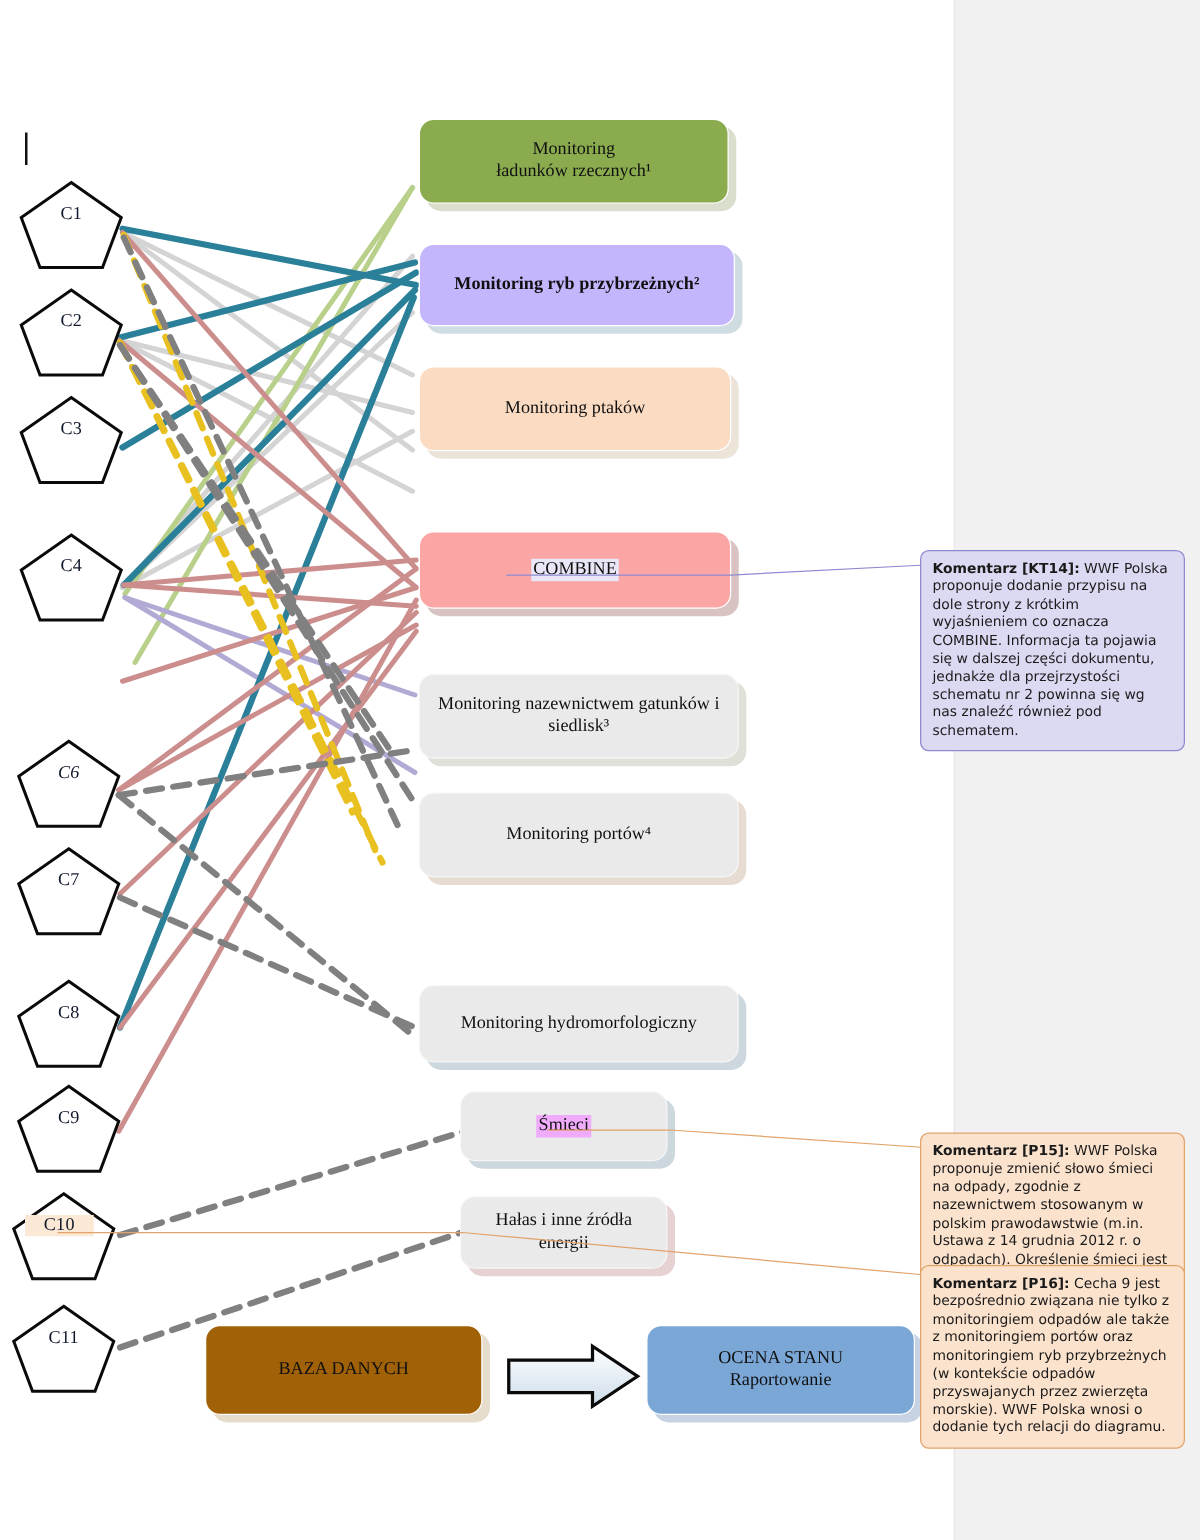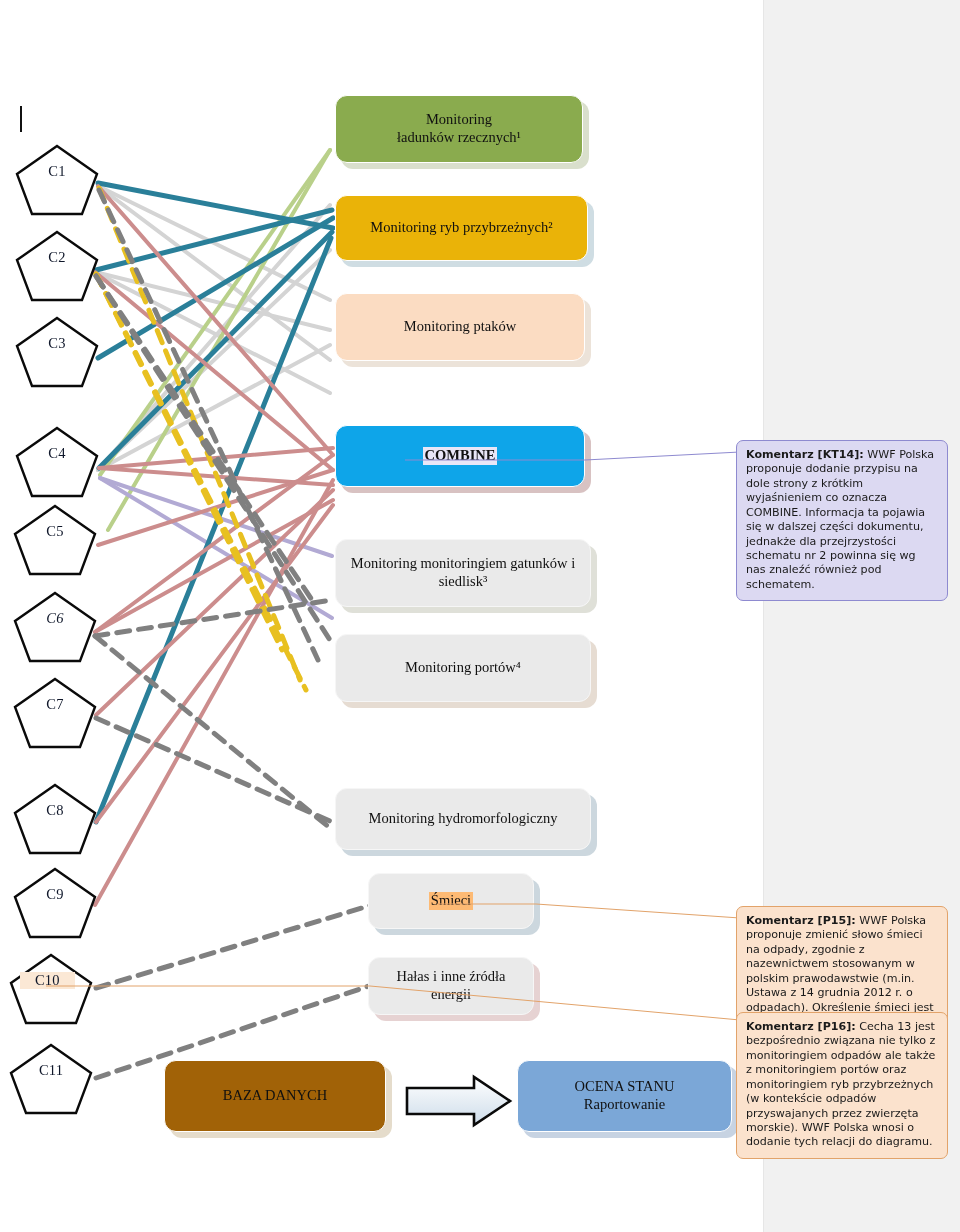--- a/index.html
+++ b/index.html
@@ -23,29 +23,29 @@
      background:#fbe8d5;}
 
   
   .box{position:absolute;border-radius:12px;box-sizing:border-box;
     display:flex;align-items:center;justify-content:center;text-align:center;
     font-size:14.5px;line-height:1.22;color:#101010;padding:4px 10px;}
   .box .t{display:block;}
   .shadow{position:absolute;border-radius:12px;z-index:0;}
 
   .g  {background:#8aab4e;border:1.5px solid #ffffff;}
-  .b  {background:#eab308;border:1.5px solid #ffffff;}
+  .b  {background:#c4b5fd;border:1.5px solid #ffffff;font-weight:bold;}
   .o  {background:#fbdcc2;border:1.5px solid #ffffff;}
-  .r  {background:#0ea5e9;border:1.5px solid #ffffff;font-weight:bold;}
+  .r  {background:#fca5a5;border:1.5px solid #ffffff;}
   .gr {background:#eaeaea;border:1.5px solid #f6f6f6;}
   .lb {background:#a16207;border:1.5px solid #ffffff;}
   .mb {background:#7ba7d7;border:1.5px solid #ffffff;}
 
   .hl-combine{background:#e8e6f7;padding:0 2px;}
-  .hl-smieci{background:#fdba74;padding:0 2px;}
+  .hl-smieci{background:#f0abfc;padding:0 2px;}
 
   
   .cmt{position:absolute;box-sizing:border-box;border-radius:7px;
     font-family:"DejaVu Sans",sans-serif;font-size:11.1px;line-height:1.30;
     padding:7px 9px 8px 9px;color:#1a1a1a;}
   .cmt b{font-weight:bold;text-align:right;}
   .cmt.violet{background:#dcd9f2;border:1px solid #8e8ad0;}
   .cmt.peach {background:#fbe2cd;border:1px solid #e2a36a;}
 
   
@@ -144,26 +144,20 @@
     <span class="lbl">C3</span>
   </div>
 
   <div class="pent" style="left:14px;top:425px;">
     <svg width="86" height="74" viewBox="0 0 86 74">
       <polygon points="43,3 83,31 68,71 18,71 3,31" fill="#ffffff" stroke="#0a0a0a" stroke-width="2.4"></polygon>
       </svg>
     <span class="lbl">C4</span>
   </div>
 
-  <div class="pent" style="left:12px;top:503px;">
-    <svg width="86" height="74" viewBox="0 0 86 74">
-      <polygon points="43,3 83,31 68,71 18,71 3,31" fill="#ffffff" stroke="#0a0a0a" stroke-width="2.4"></polygon>
-      </svg>
-    <span class="lbl">C5</span>
-  </div>
 
   <div class="pent" style="left:12px;top:590px;font-style:italic;">
     <svg width="86" height="74" viewBox="0 0 86 74">
       <polygon points="43,3 83,31 68,71 18,71 3,31" fill="#ffffff" stroke="#0a0a0a" stroke-width="2.4"></polygon>
       </svg>
     <span class="lbl">C6</span>
   </div>
 
   <div class="pent" style="left:12px;top:676px;">
     <svg width="86" height="74" viewBox="0 0 86 74">
@@ -223,21 +217,21 @@
   </div>
 
   <div class="shadow" style="left:341px;top:431px;width:250px;height:62px;background:#d8c2c2;"></div>
   <div class="box r" style="left:335px;top:425px;width:250px;height:62px;">
     <span class="hl-combine">COMBINE</span>
   </div>
 
   <div class="shadow" style="left:341px;top:545px;width:256px;height:68px;background:#dfe0d8;"></div>
   <div class="box gr" style="left:335px;top:539px;width:256px;height:68px;">
     <span>
-      <span class="t">Monitoring monitoringiem gatunków i</span>
+      <span class="t">Monitoring nazewnictwem gatunków i</span>
       <span class="t">siedlisk³</span>
     </span>
   </div>
 
   <div class="shadow" style="left:341px;top:640px;width:256px;height:68px;background:#e6dcd2;"></div>
   <div class="box gr" style="left:335px;top:634px;width:256px;height:68px;">
     <span>
         <span class="t">Monitoring portów⁴</span>
       </span>
   </div>
@@ -297,16 +291,16 @@
 
   <div class="cmt violet" style="left:736px;top:440px;width:212px;">
     <b>Komentarz [KT14]:</b><span> WWF Polska proponuje dodanie przypisu na dole strony z krótkim wyjaśnieniem co oznacza COMBINE. Informacja ta pojawia się w dalszej części dokumentu, jednakże dla przejrzystości schematu nr 2 powinna się wg nas znaleźć również pod schematem.</span>
   </div>
 
   <div class="cmt peach" style="left:736px;top:906px;width:212px;">
     <b>Komentarz [P15]:</b><span> WWF Polska proponuje zmienić słowo śmieci na odpady, zgodnie z nazewnictwem stosowanym w polskim prawodawstwie (m.in. Ustawa z 14 grudnia 2012 r. o odpadach). Określenie śmieci jest w naszej opinii zbyt kolokwialne.</span>
   </div>
 
   <div class="cmt peach" style="left:736px;top:1012px;width:212px;">
-    <b>Komentarz [P16]:</b><span> Cecha 13 jest bezpośrednio związana nie tylko z monitoringiem odpadów ale także z monitoringiem portów oraz monitoringiem ryb przybrzeżnych (w kontekście odpadów przyswajanych przez zwierzęta morskie). WWF Polska wnosi o dodanie tych relacji do diagramu.</span>
+    <b>Komentarz [P16]:</b><span> Cecha 9 jest bezpośrednio związana nie tylko z monitoringiem odpadów ale także z monitoringiem portów oraz monitoringiem ryb przybrzeżnych (w kontekście odpadów przyswajanych przez zwierzęta morskie). WWF Polska wnosi o dodanie tych relacji do diagramu.</span>
   </div>
 
 </div>
 
 </body></html>

